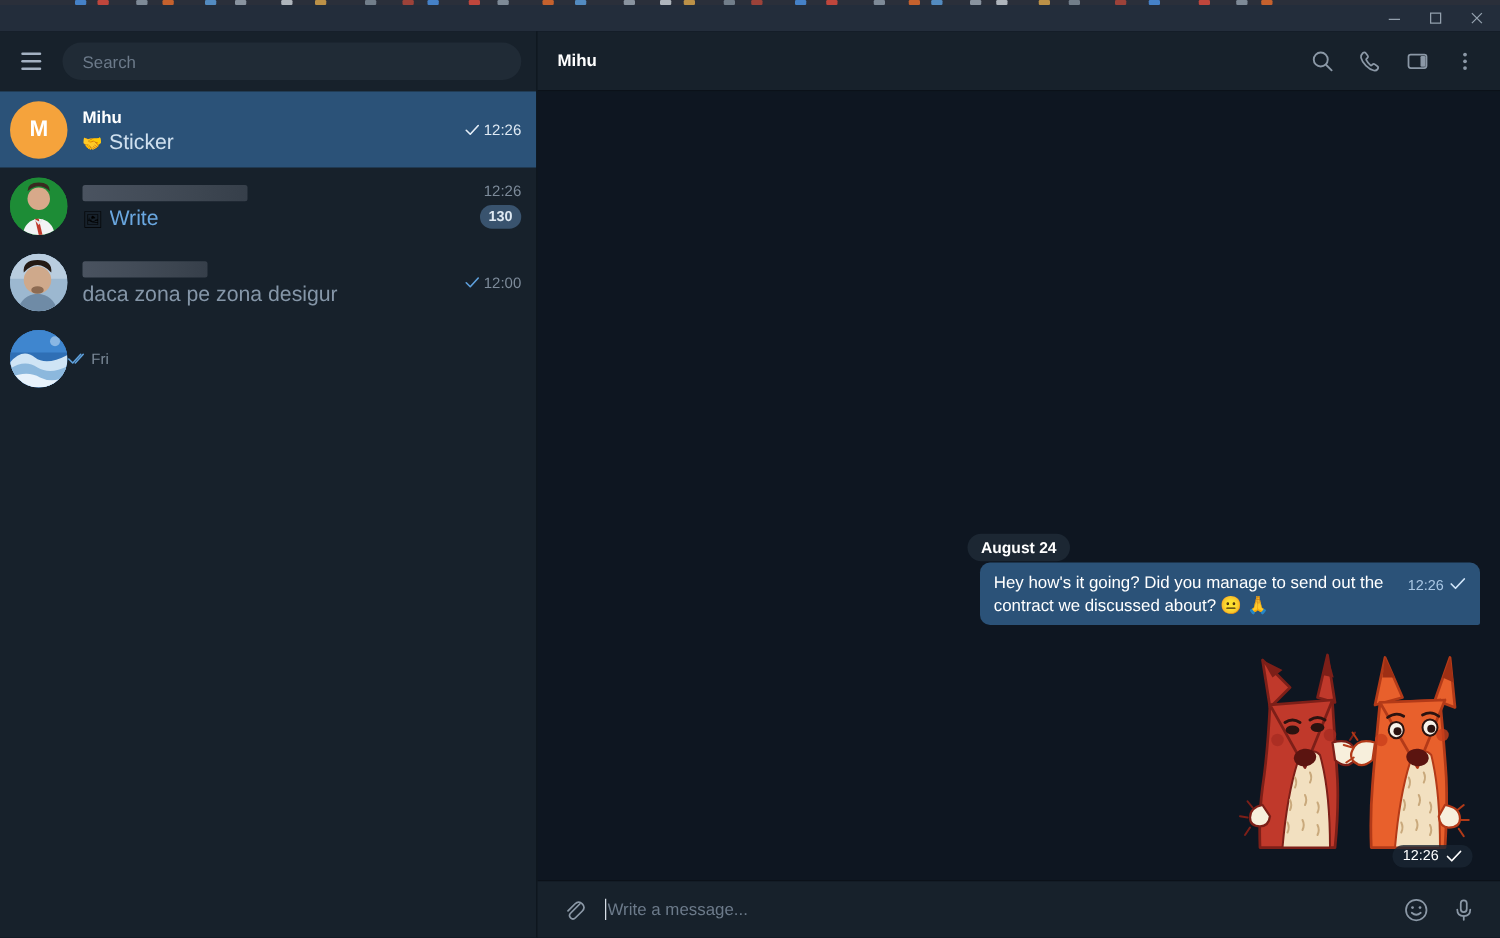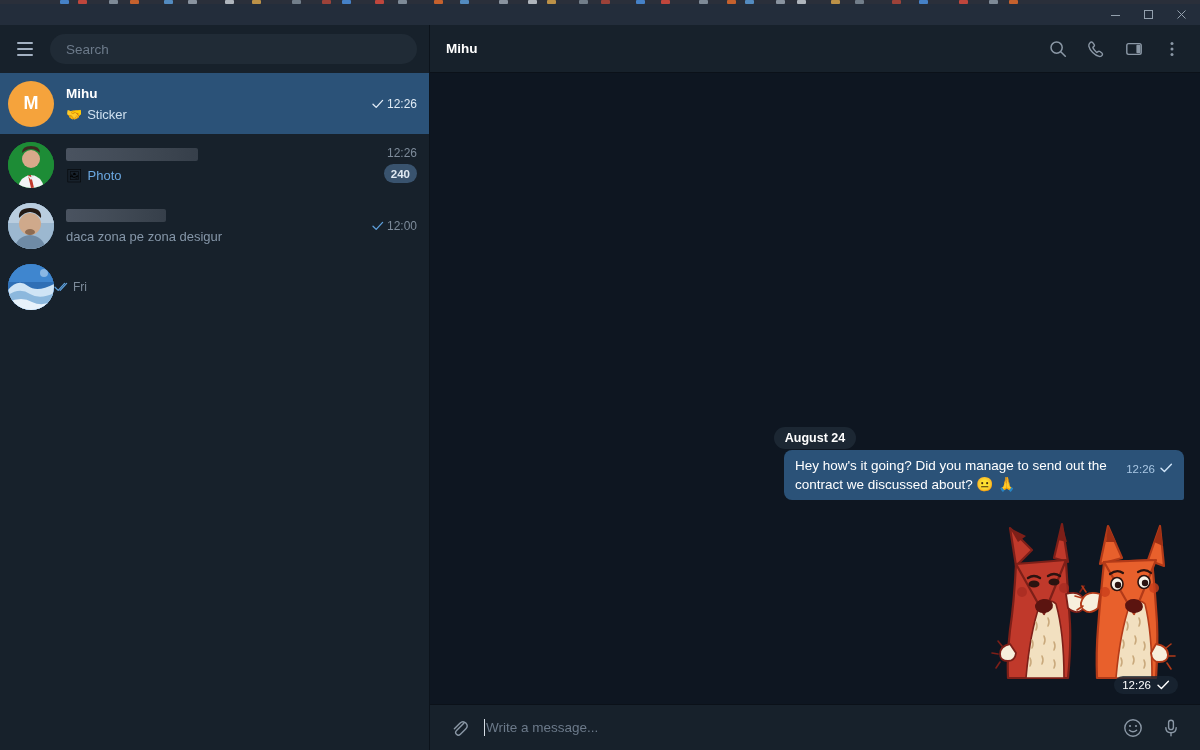--- a/index.html
+++ b/index.html
@@ -108,21 +108,21 @@
   .chat-name {
     font-size: 13.5px; font-weight: 600; color: #ffffff;
     white-space: nowrap; overflow: hidden; text-overflow: ellipsis;
   }
   .name-redacted {
     height: 13px; border-radius: 2px;
     background: linear-gradient(90deg,#4a5360 0%,#434c58 40%,#3d4651 70%,#363f4a 100%);
     filter: blur(0.6px);
   }
   .chat-preview {
-    font-size: 13px; color: #8596a8;
+    font-size: 17px; color: #8596a8;
     white-space: nowrap; overflow: hidden; text-overflow: ellipsis;
   }
   .chat-row.selected .chat-preview { color: #cfe0ef; }
   .preview-accent { color: #6aa7e0; }
   .preview-icon { margin-right: 5px; font-size: 13px; line-height: 1; }
 
   .chat-right {
     flex: 0 0 auto; display: flex; flex-direction: column;
     align-items: flex-end; justify-content: center; height: 46px; gap: 4px;
   }
@@ -338,28 +338,28 @@
               <path d="M23 33 l3 13 l-3 0 l-3 -13z" fill="#c0392b"></path>
               <path d="M19 33 l4 5 l4 -5 l-4 2z" fill="#e8e9ec"></path>
             </svg>
           </div>
           <div class="chat-main">
             <div class="chat-line1">
               <span class="name-redacted" style="width:132px;"></span>
             </div>
             <div class="chat-line2">
               <span class="preview-icon">🖼</span>
-              <span class="chat-preview preview-accent">Photo</span>
+              <span class="chat-preview preview-accent">Write</span>
             </div>
           </div>
           <div class="chat-right">
             <span class="chat-time">
               <span>12:26</span>
             </span>
-            <span class="badge">240</span>
+            <span class="badge">130</span>
           </div>
         </div>
 
         <div class="chat-row">
           <div class="avatar" style="background:#8fb0cc;">
             <svg viewBox="0 0 46 46">
               <rect width="46" height="46" fill="#9cb8d0"></rect>
               <rect x="0" y="0" width="46" height="20" fill="#b9cddf"></rect>
               <circle cx="22" cy="21" r="11" fill="#cfa98b"></circle>
               <path d="M11 15 q11 -12 22 0 q1 -10 -11 -10 q-12 0 -11 10z" fill="#241a14"></path>

